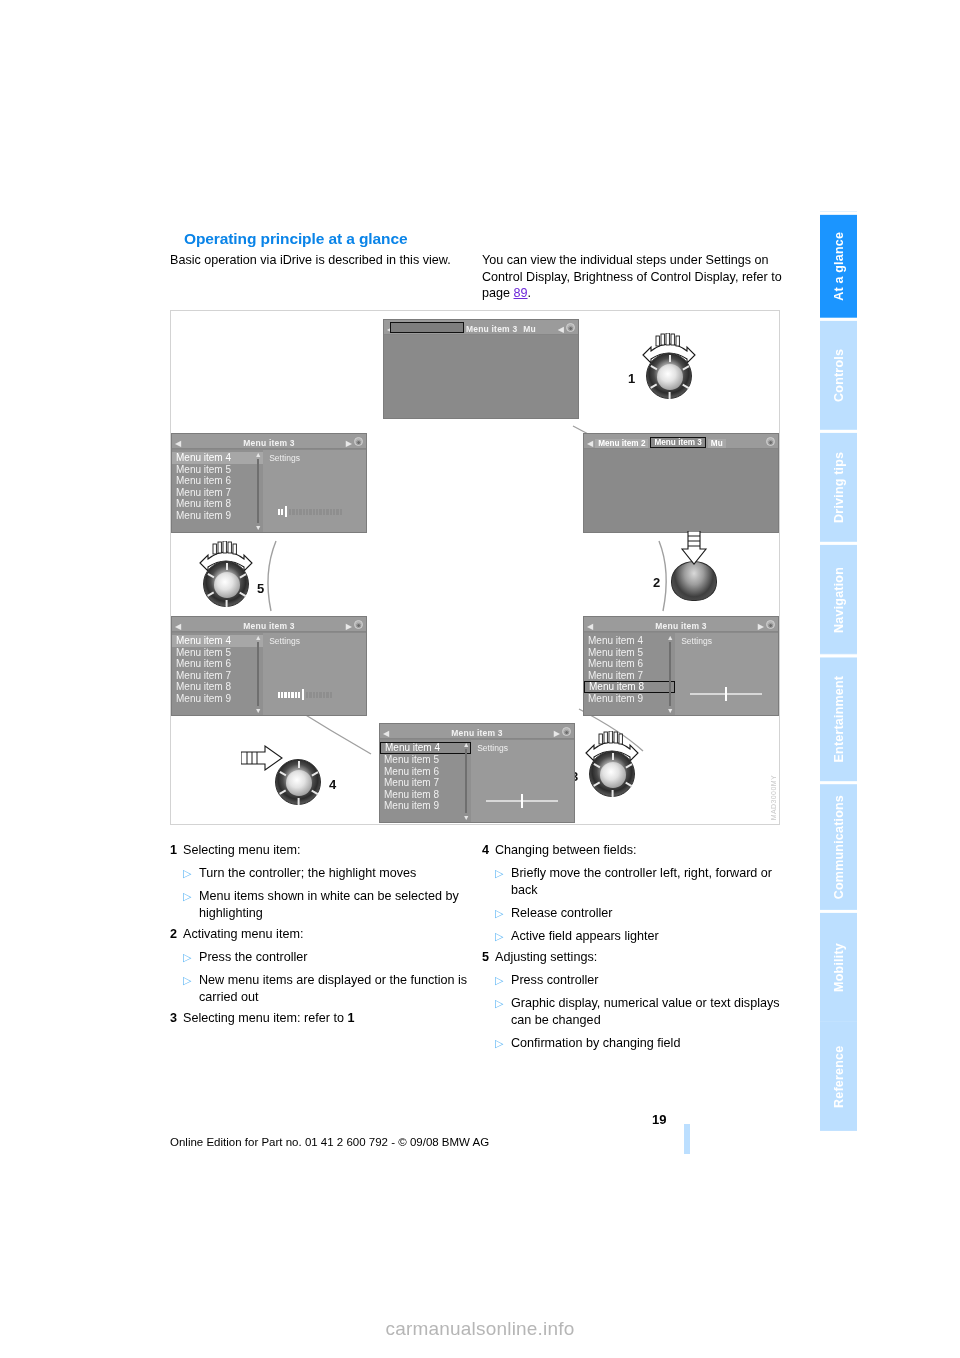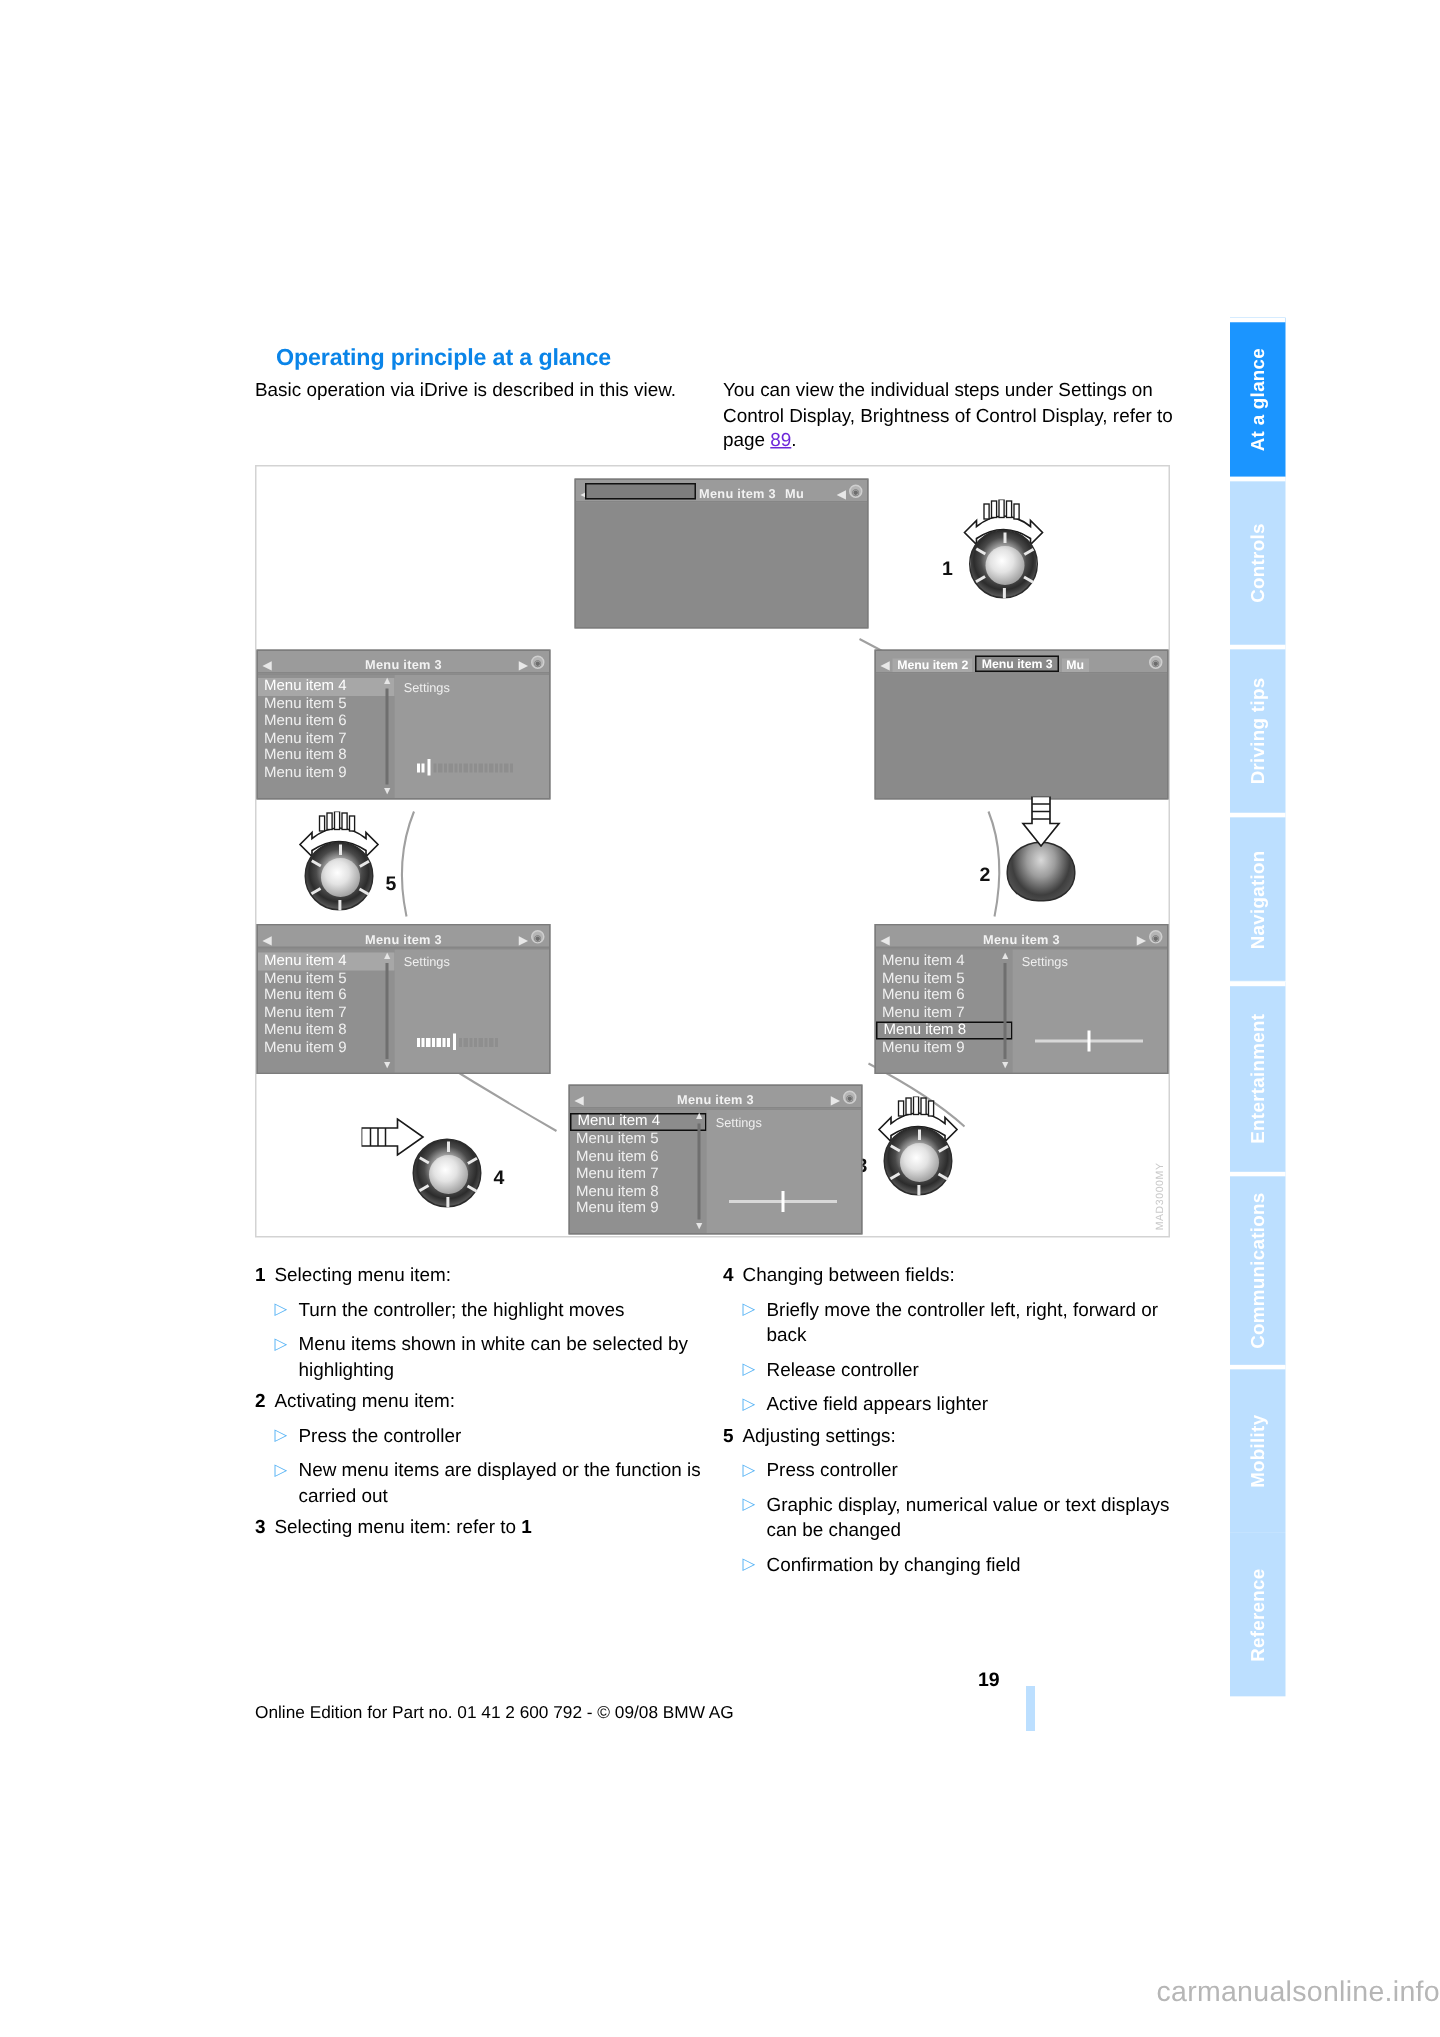--- a/index.html
+++ b/index.html
@@ -138,21 +138,21 @@
   .step-txt { flex:1; }
   .sub { display:flex; margin-top:6px; padding-left:13px; }
   .sub-bullet { width:16px; flex:none; color:#59b4f5; font-size:11px; line-height:17px; }
   .sub-txt { flex:1; }
 
   
   #pagenum { position:absolute; left:652px; top:1112px; font-size:13px; font-weight:bold; }
   #footer-line { position:absolute; left:170px; top:1136px; width:495px; font-size:11.5px; }
   #footer-bar { position:absolute; left:684px; top:1124px; width:6px; height:30px; background:#bcdfff; }
   #watermark {
-    position:absolute; left:0; top:1318px; width:960px; text-align:right;
+    position:absolute; left:0; top:1318px; width:960px; text-align:center;
     font-size:19px; color:#b6b6b6; letter-spacing:.2px;
   }
 </style>
 </head>
 <body>
 
 <div id="page">
 
   <div id="sidebar">
       <div class="tab active" style="flex: 1.05 1 0%;">

